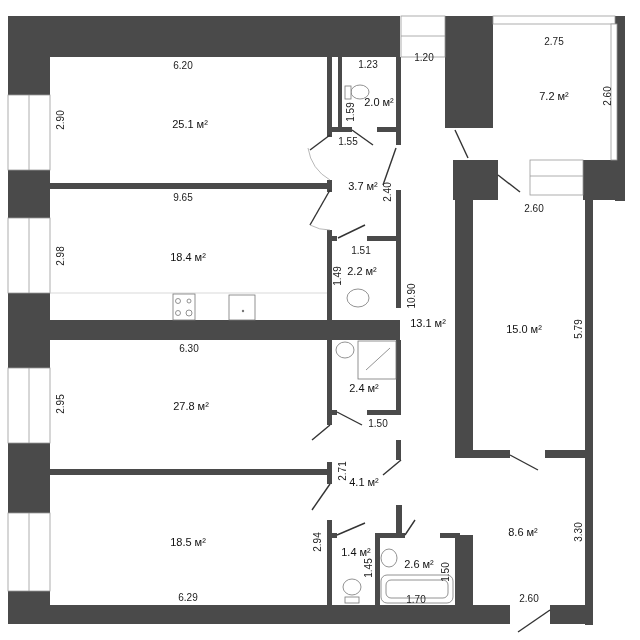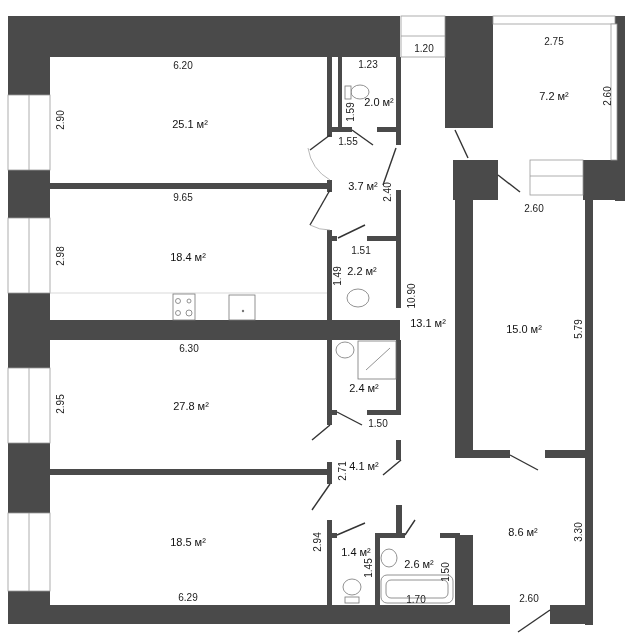--- a/index.html
+++ b/index.html
@@ -183,31 +183,31 @@
   <span class="lbl" style="left:348px;top:141px">1.55</span>
   <span class="lbl vert" style="left:387px;top:192px">2.40</span>
   <span class="area" style="left:363px;top:186px">3.7 м²</span>
 </div>
 <div>
   <span class="lbl" style="left:361px;top:250px">1.51</span>
   <span class="lbl vert" style="left:337px;top:276px">1.49</span>
   <span class="area" style="left:362px;top:271px">2.2 м²</span>
 </div>
 <div>
-  <span class="lbl" style="left:424px;top:48px">1.20</span>
+  <span class="lbl" style="left:424px;top:57px">1.20</span>
   <span class="lbl vert" style="left:411px;top:296px">10.90</span>
   <span class="area" style="left:428px;top:323px">13.1 м²</span>
 </div>
 <div>
   <span class="area" style="left:364px;top:388px">2.4 м²</span>
 </div>
 <div>
   <span class="lbl" style="left:378px;top:423px">1.50</span>
   <span class="lbl vert" style="left:342px;top:471px">2.71</span>
-  <span class="area" style="left:364px;top:466px">4.1 м²</span>
+  <span class="area" style="left:364px;top:482px">4.1 м²</span>
 </div>
 <div>
   <span class="area" style="left:356px;top:552px">1.4 м²</span>
   <span class="lbl vert" style="left:368px;top:568px">1.45</span>
 </div>
 <div>
   <span class="area" style="left:419px;top:564px">2.6 м²</span>
   <span class="lbl vert" style="left:445px;top:572px">1.50</span>
   <span class="lbl" style="left:416px;top:599px">1.70</span>
 </div>

